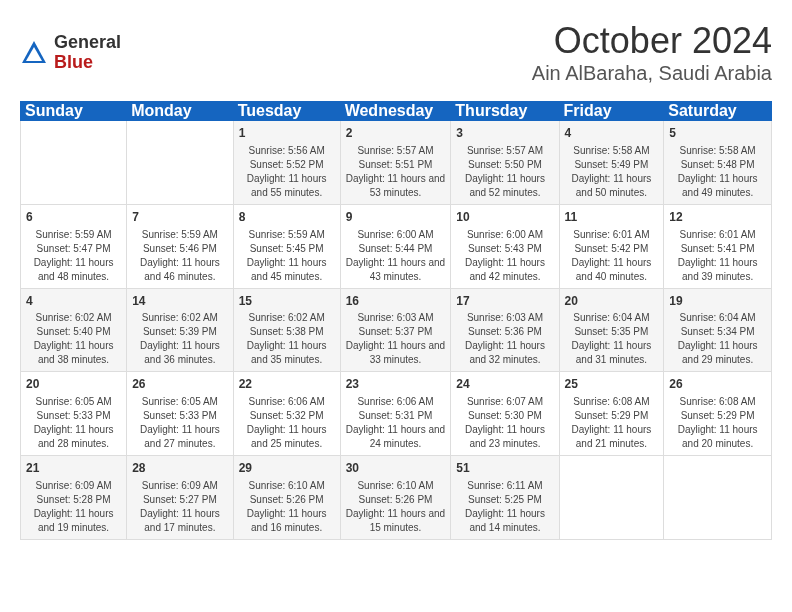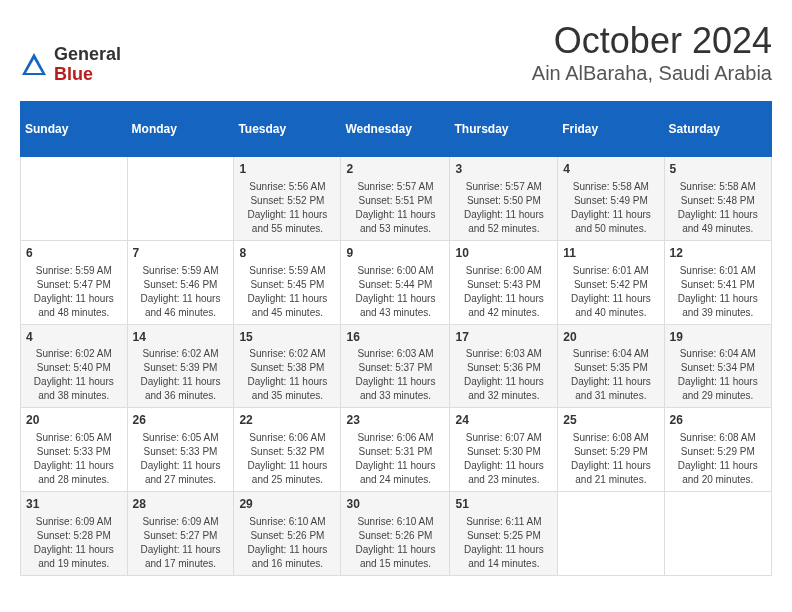--- a/index.html
+++ b/index.html
@@ -6,21 +6,21 @@
     body {
       font-family: Arial, sans-serif;
       background: #fff;
       width: 792px;
       min-height: 612px;
       padding: 20px;
     }
     .header {
       display: flex;
       justify-content: space-between;
-      align-items: flex-end;
+      align-items: center;
       margin-bottom: 16px;
     }
     .logo {
       display: flex;
       align-items: center;
       gap: 6px;
     }
     .logo-text {
       font-size: 18px;
       font-weight: bold;
@@ -47,23 +47,23 @@
     table {
       width: 100%;
       border-collapse: collapse;
       font-size: 11px;
     }
     thead tr {
       background-color: #1565c0;
       color: #fff;
     }
     thead th {
-      padding: 20px 4px;
+      padding: 0 4px;
       text-align: left;
-      font-size: 12px;
+      font-size: 16px;
       font-weight: 600;
       border: 1px solid #1565c0;
     }
     tbody tr {
       border-bottom: 1px solid #ddd;
     }
     tbody tr:nth-child(odd) {
       background-color: #f5f5f5;
     }
     tbody tr:nth-child(even) {
@@ -234,21 +234,21 @@
           <div class="day-number">25</div>
 <div class="day-info">Sunrise: 6:08 AM<br>Sunset: 5:29 PM<br>Daylight: 11 hours and 21 minutes.</div>
         </td>
         <td>
           <div class="day-number">26</div>
 <div class="day-info">Sunrise: 6:08 AM<br>Sunset: 5:29 PM<br>Daylight: 11 hours and 20 minutes.</div>
         </td>
       </tr>
       <tr>
         <td>
-          <div class="day-number">31</div>
+          <div class="day-number">21</div>
 <div class="day-info">Sunrise: 6:09 AM<br>Sunset: 5:28 PM<br>Daylight: 11 hours and 19 minutes.</div>
         </td>
         <td>
           <div class="day-number">28</div>
 <div class="day-info">Sunrise: 6:09 AM<br>Sunset: 5:27 PM<br>Daylight: 11 hours and 17 minutes.</div>
         </td>
         <td>
           <div class="day-number">29</div>
 <div class="day-info">Sunrise: 6:10 AM<br>Sunset: 5:26 PM<br>Daylight: 11 hours and 16 minutes.</div>
         </td>

